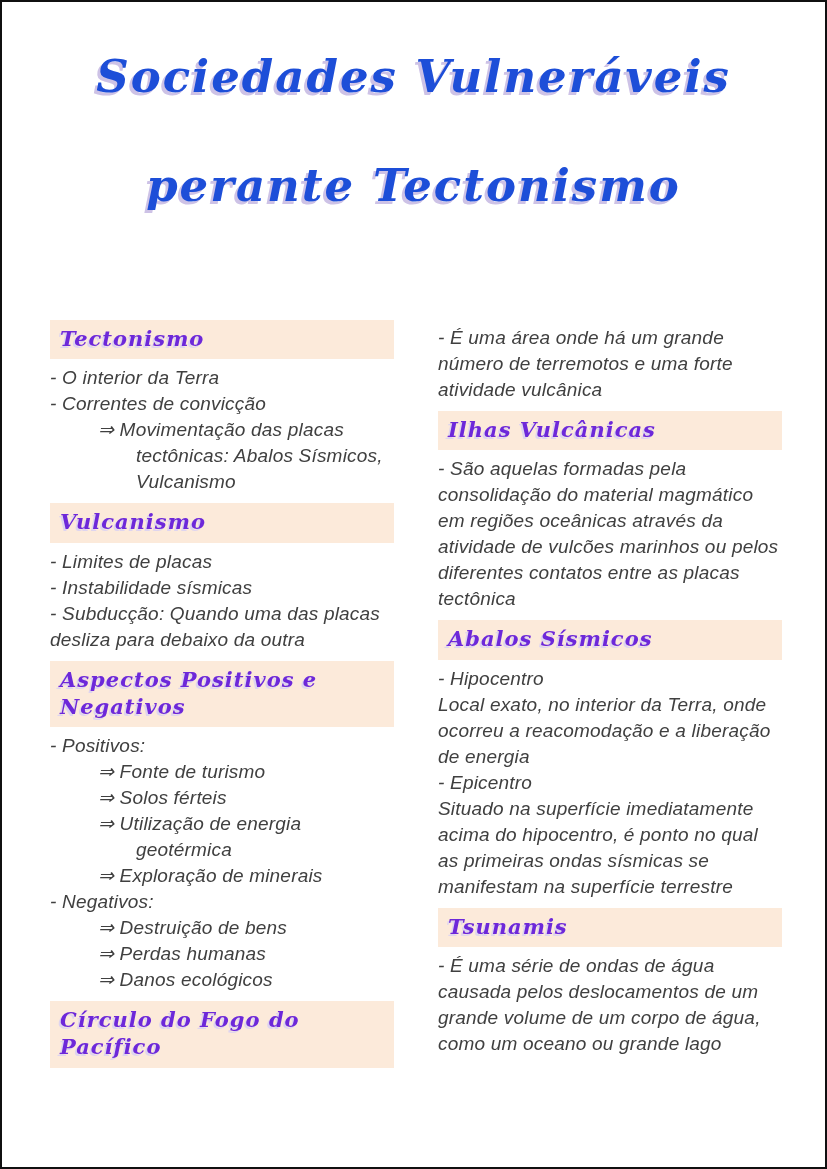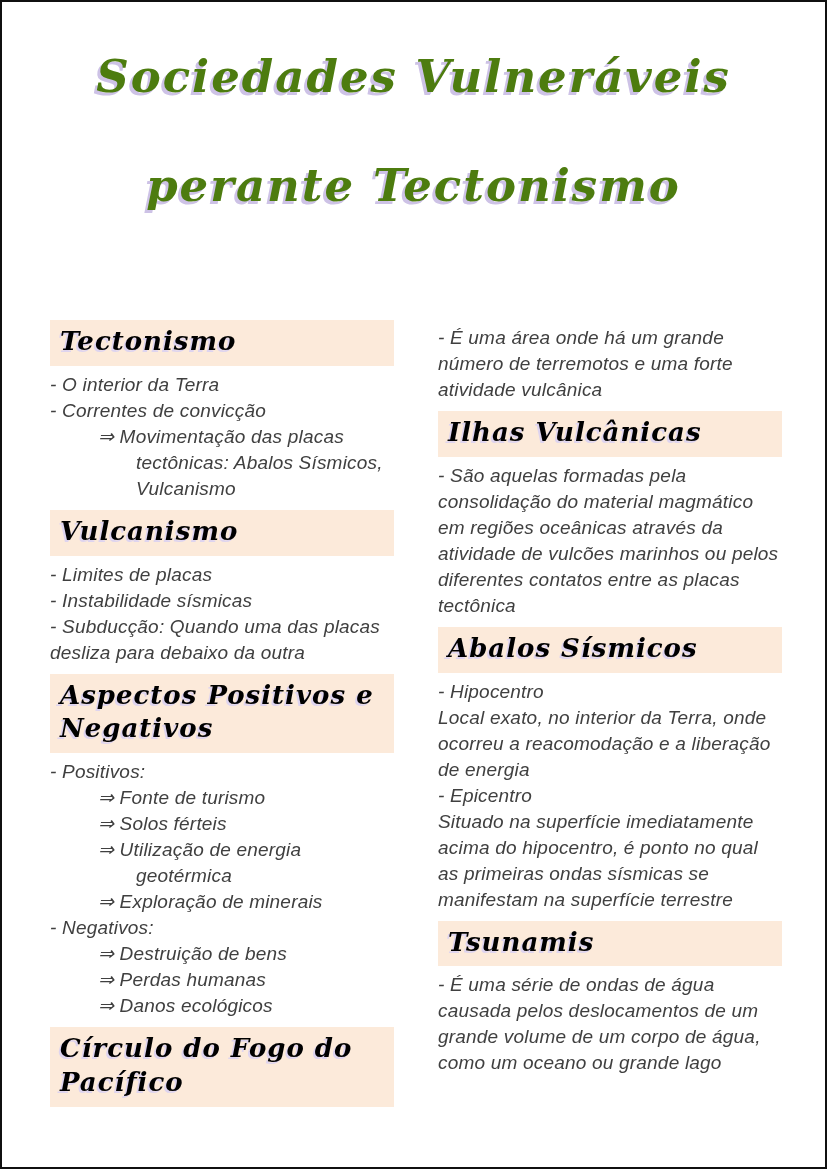--- a/index.html
+++ b/index.html
@@ -13,43 +13,43 @@
     width: 827px; height: 1169px;
     background: #ffffff;
     border: 2px solid #101010;
     overflow: hidden;
   }
   .title-block { text-align: center; padding-top: 52px; }
   .title-line {
     font-family: "DejaVu Serif", serif;
     font-style: italic; font-weight: bold;
     font-size: 45px; line-height: 1;
-    color: #4d7c0f;
+    color: #1d4ed8;
     text-shadow: -3px 3px 0 #cdc2e6;
     letter-spacing: 2px;
     margin-bottom: 64px;
   }
   .columns {
     display: flex; gap: 44px;
     padding: 0 47px 0 48px;
     margin-top: 112px;
   }
   .col { width: 344px; flex: 0 0 344px; }
   .heading-box {
     background: #fceada;
     padding: 5px 10px 7px;
     margin: 8px 0 6px;
   }
   .heading-box.first { margin-top: 0; }
   h2.heading {
     margin: 0;
     font-family: "DejaVu Serif", serif;
     font-style: italic; font-weight: bold;
-    font-size: 26px; line-height: 1.3;
-    color: #000000;
+    font-size: 21px; line-height: 1.3;
+    color: #6d28d9;
     text-shadow: -2px 2px 0 #ded4ef;
     letter-spacing: 1px;
   }
   .line {
     margin: 0;
     font-style: italic;
     font-size: 19px; line-height: 26px;
     color: #404040;
     letter-spacing: 0.2px;
   }

